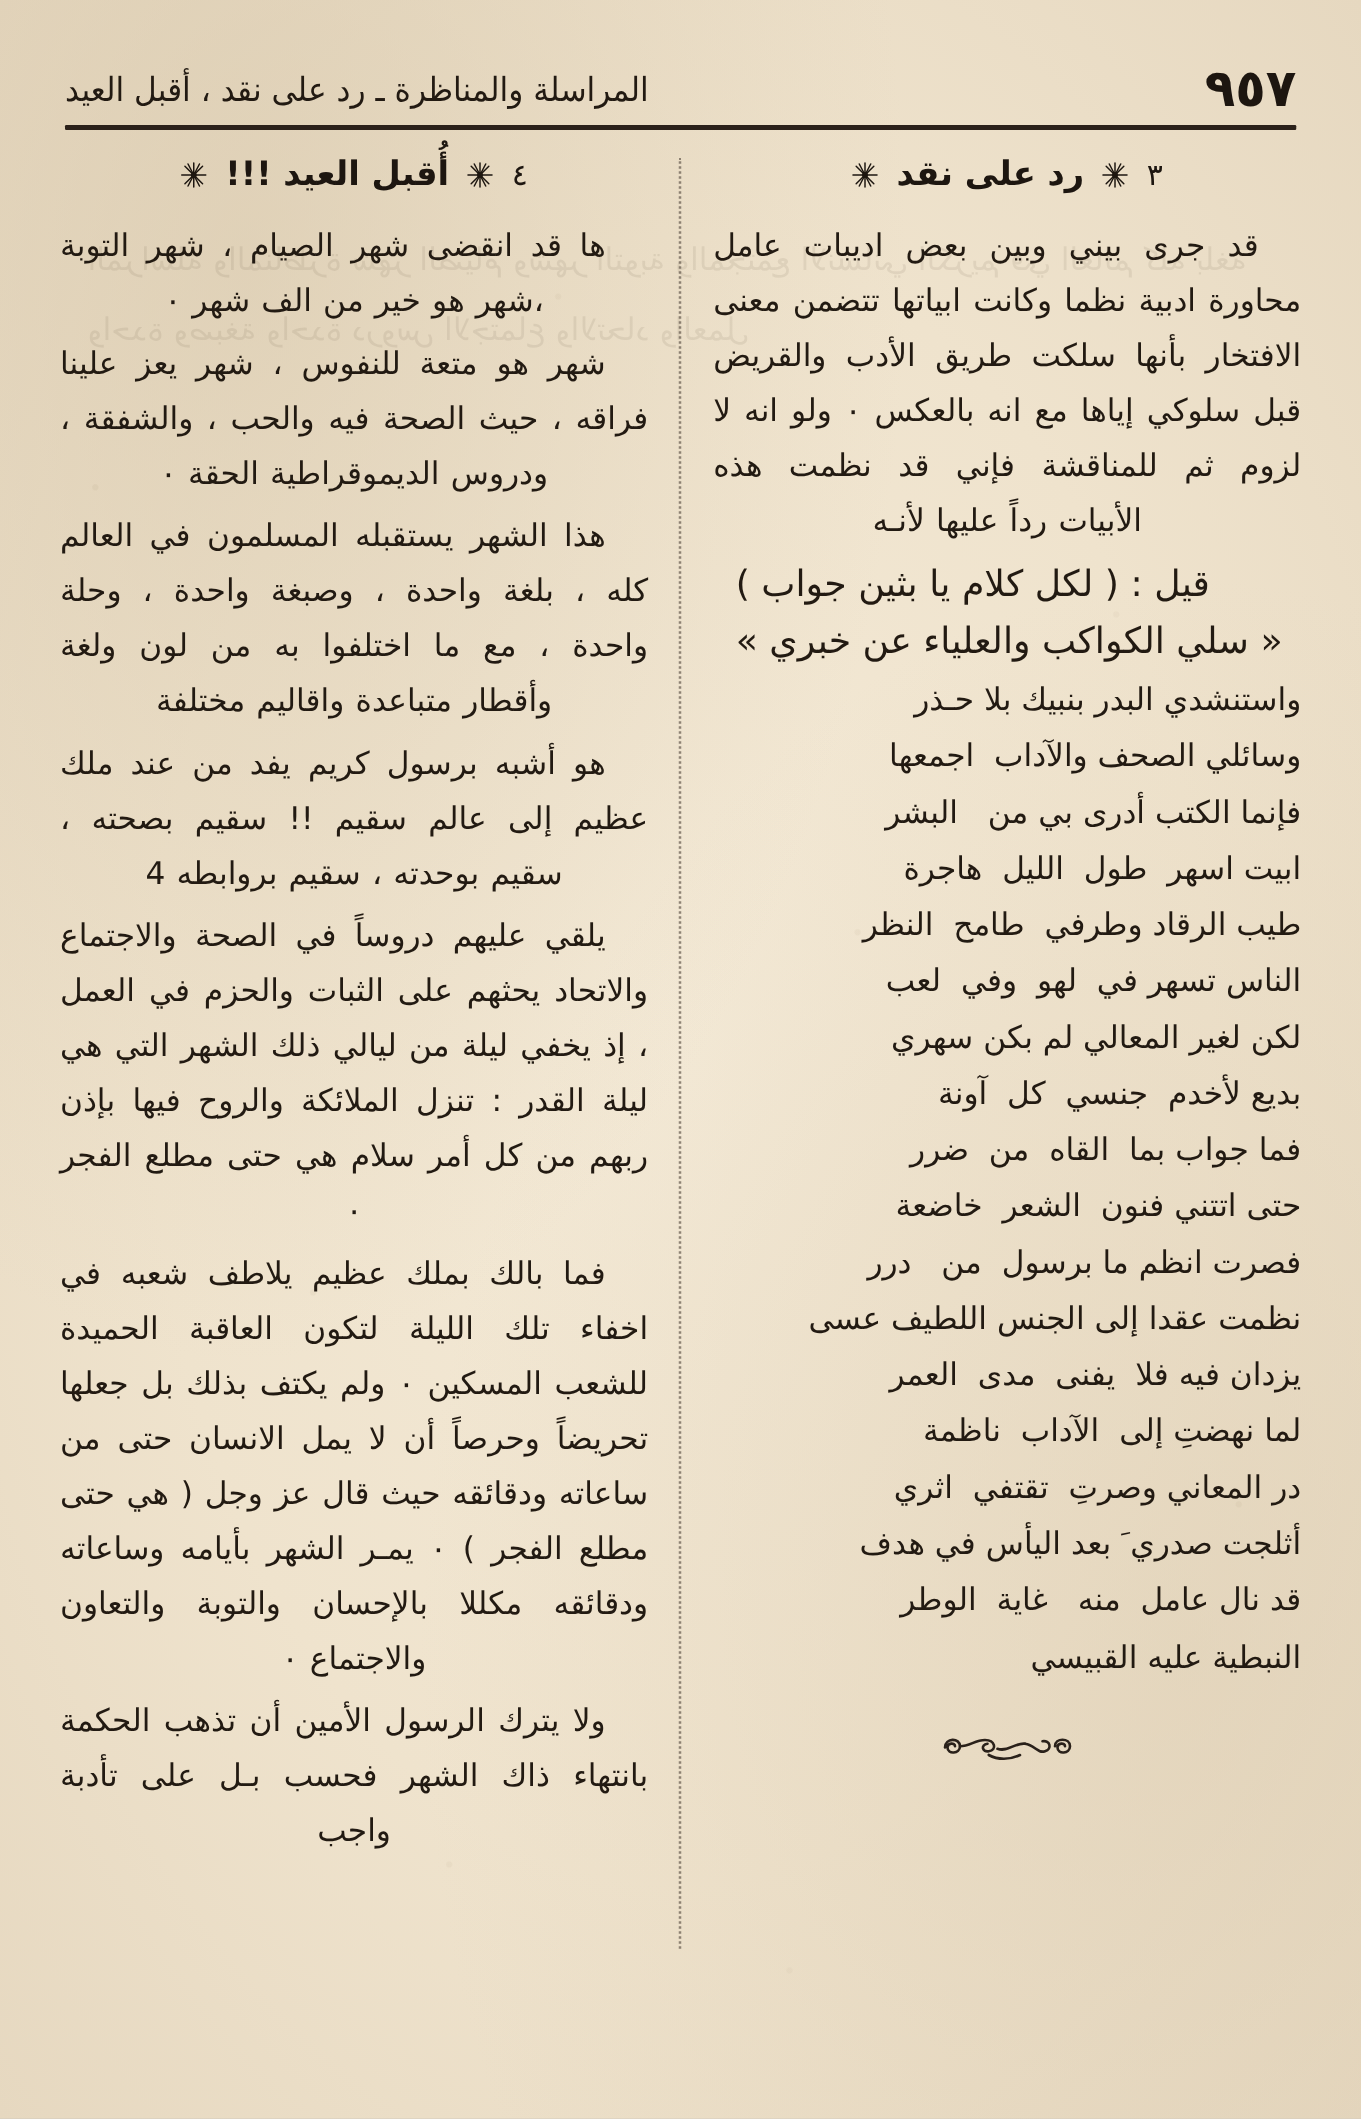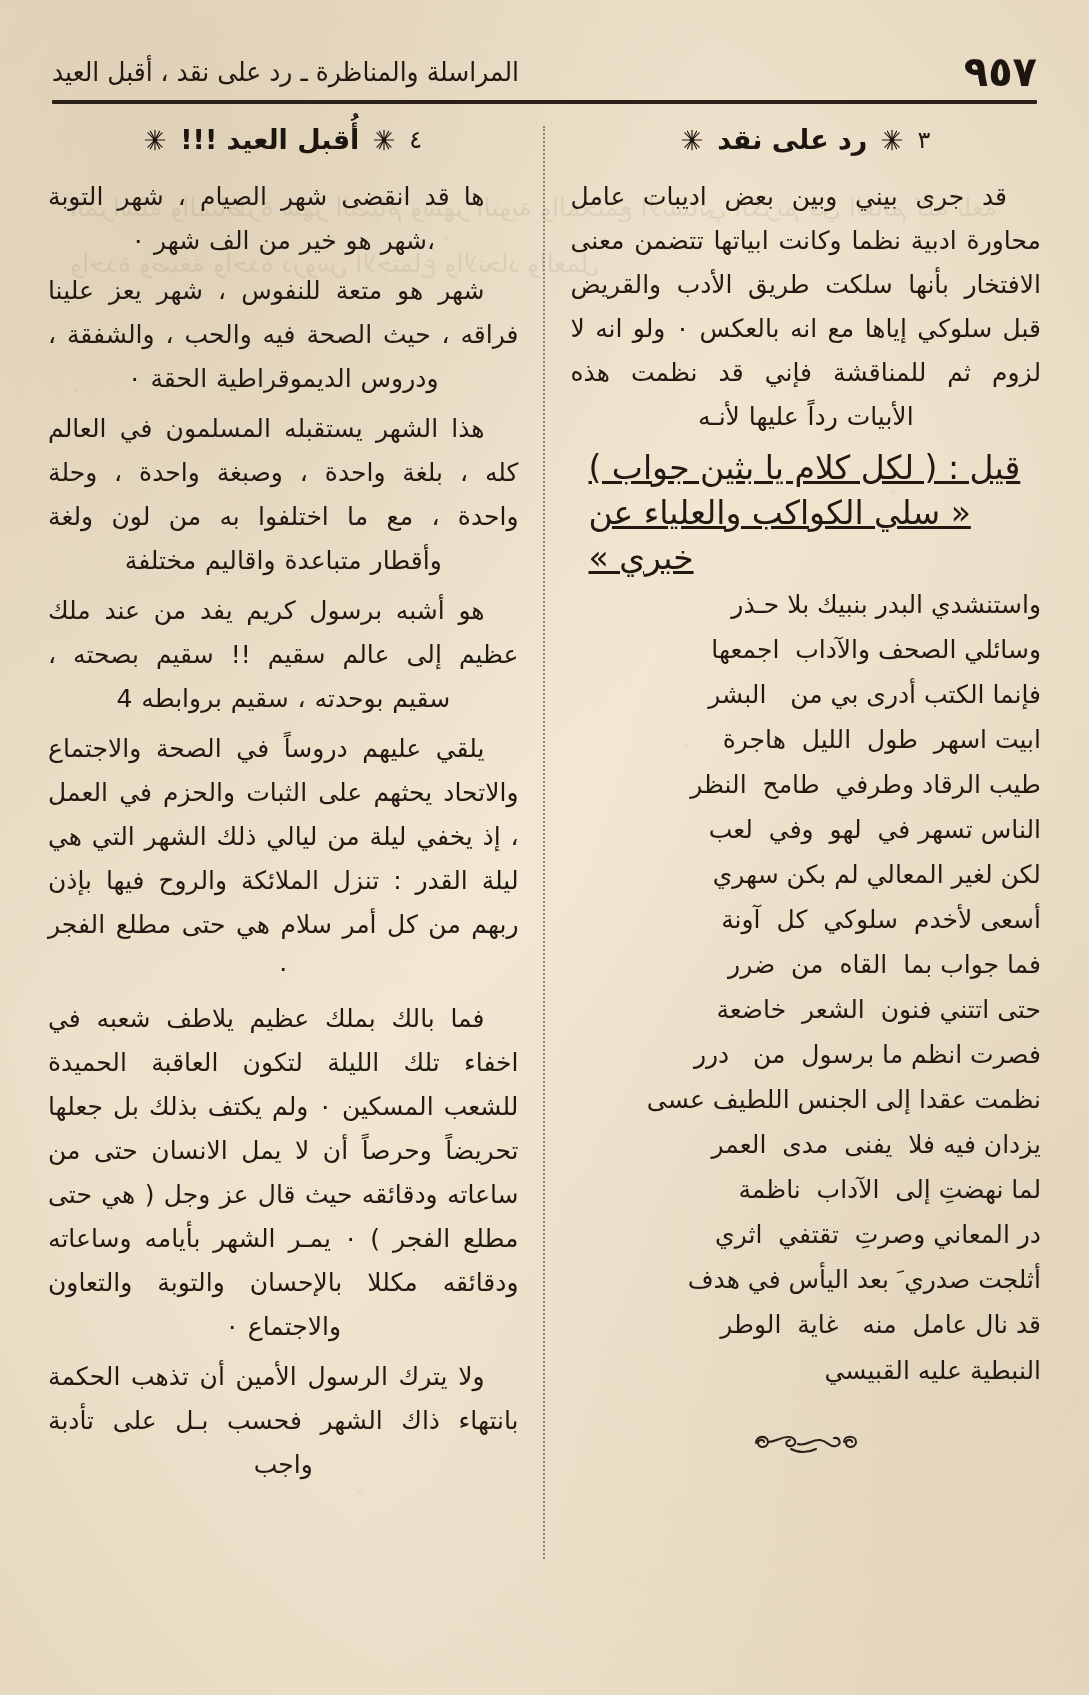--- a/index.html
+++ b/index.html
@@ -151,26 +151,25 @@
 
   .verses { margin: 2px 0 0 0; }
   .verse {
     font-size: 25px;
     line-height: 45px;
     color: #221a12;
     white-space: pre;
     direction: rtl;
   }
   .quote-line {
-    font-size: 33px;
+    font-size: 29px;
     line-height: 45px;
     color: #221a12;
     text-align: center;
     direction: rtl;
-    text-decoration: underline;
   }
   .quote-line.q-right { text-align: left; padding-left: 18px; }
   .signature {
     font-size: 25px;
     line-height: 44px;
     text-align: right;
     margin-top: 2px;
     color: #221a12;
   }
   .ornament {
@@ -240,21 +239,21 @@
       <div class="quote-line q-right">« سلي الكواكب والعلياء عن خبري »</div>
 
       <div class="verses">
         <div class="verse">واستنشدي البدر بنبيك بلا حـذر</div>
         <div class="verse">وسائلي الصحف والآداب  اجمعها</div>
         <div class="verse">فإنما الكتب أدرى بي من   البشر</div>
         <div class="verse">ابيت اسهر  طول  الليل  هاجرة</div>
         <div class="verse">طيب الرقاد وطرفي  طامح  النظر</div>
         <div class="verse">الناس تسهر في  لهو  وفي  لعب</div>
         <div class="verse">لكن لغير المعالي لم بكن سهري</div>
-        <div class="verse">أسعى لأخدم  سلوكي  كل  آونة</div>
+        <div class="verse">بديع لأخدم  جنسي  كل  آونة</div>
         <div class="verse">فما جواب بما  القاه  من  ضرر</div>
         <div class="verse">حتى اتتني فنون  الشعر  خاضعة</div>
         <div class="verse">فصرت انظم ما برسول  من   درر</div>
         <div class="verse">نظمت عقدا إلى الجنس اللطيف عسى</div>
         <div class="verse">يزدان فيه فلا  يفنى  مدى  العمر</div>
         <div class="verse">لما نهضتِ إلى  الآداب  ناظمة</div>
         <div class="verse">در المعاني وصرتِ  تقتفي  اثري</div>
         <div class="verse">أثلجت صدري َ بعد اليأس في هدف</div>
         <div class="verse">قد نال عامل  منه   غاية  الوطر</div>
       </div>

